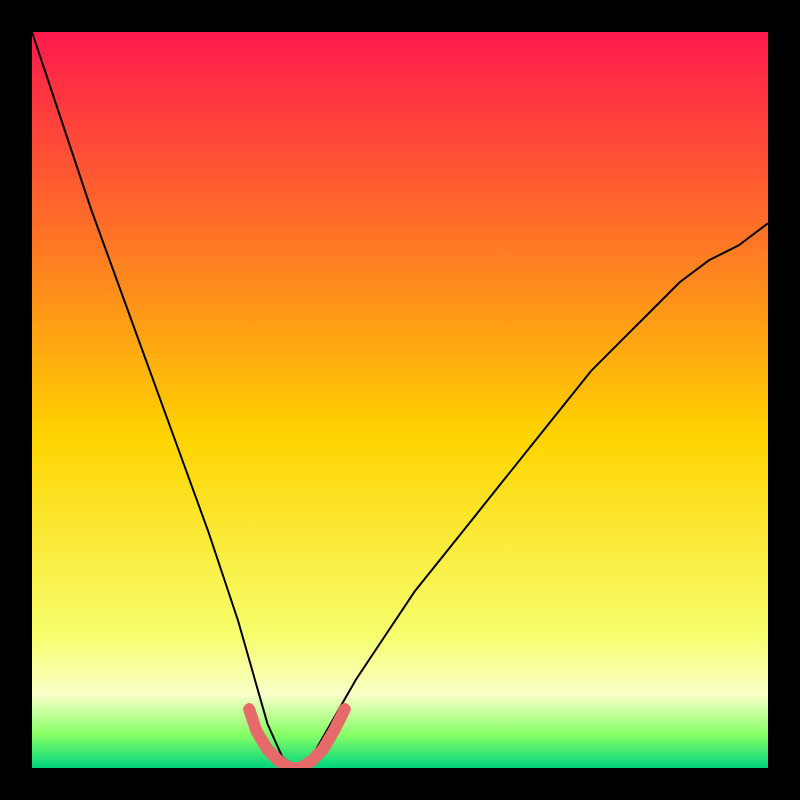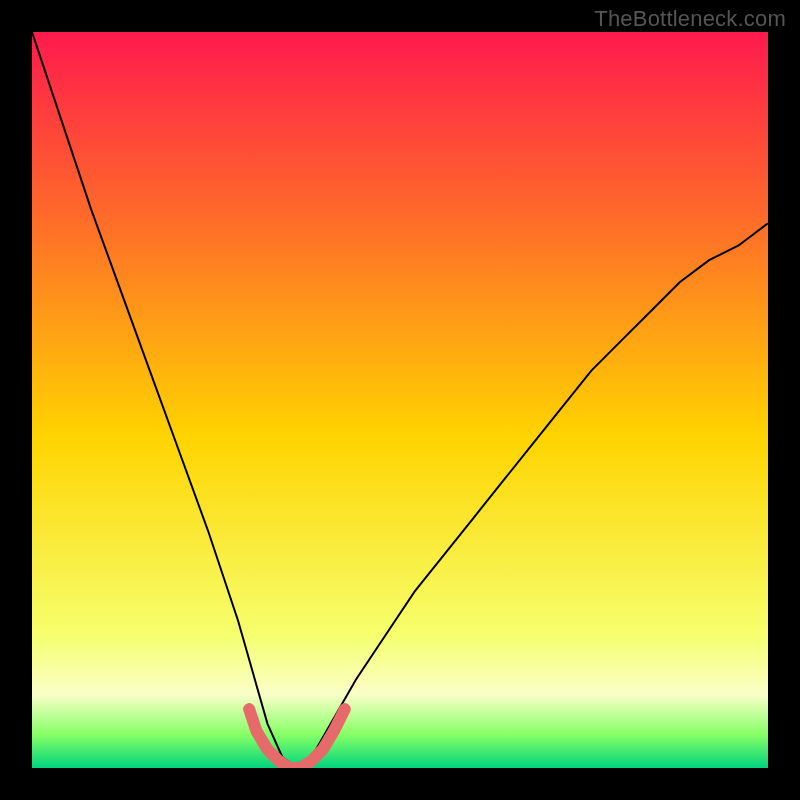--- a/index.html
+++ b/index.html
@@ -26,21 +26,20 @@
     top: 32px;
     width: 736px;
     height: 736px;
   }
   .plot svg { display: block; }
 </style>
 </head>
 <body>
 
 <div class="frame">
-  <div class="watermark">TheBottleneck.com</div>
   <div class="plot">
     <svg id="plot-svg" width="736" height="736" viewBox="0 0 736 736">
       <defs>
         <linearGradient id="bg-grad" x1="0" y1="0" x2="0" y2="1">
             <stop offset="0%" stop-color="#ff1a4d"></stop>
             <stop offset="25%" stop-color="#ff6a2a"></stop>
             <stop offset="55.00000000000001%" stop-color="#ffd400"></stop>
             <stop offset="82%" stop-color="#f6ff6e"></stop>
             <stop offset="90%" stop-color="#f9ffc8"></stop>
             <stop offset="95.5%" stop-color="#86ff66"></stop>

